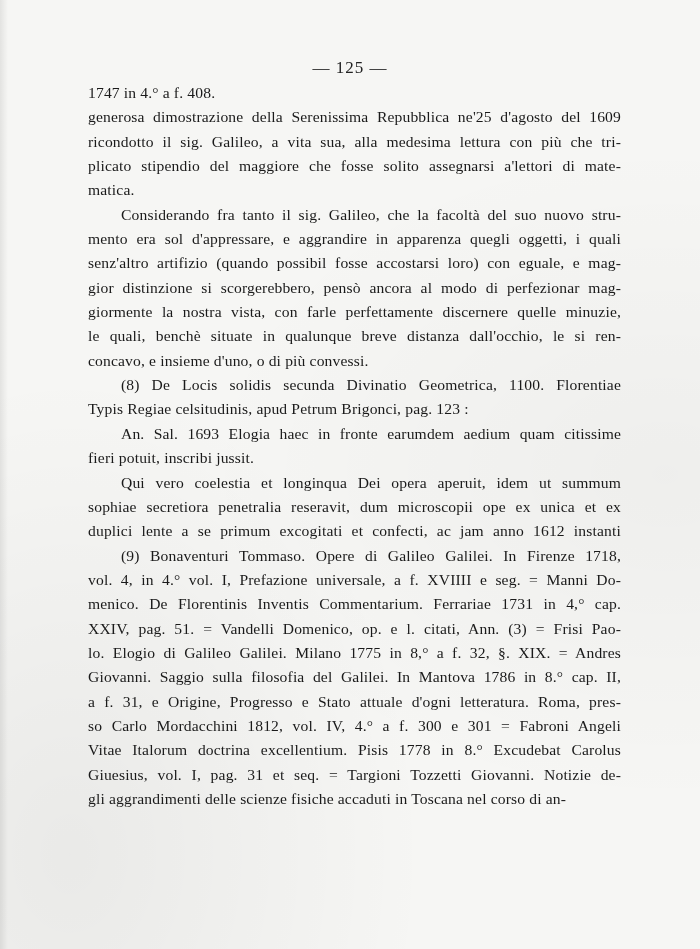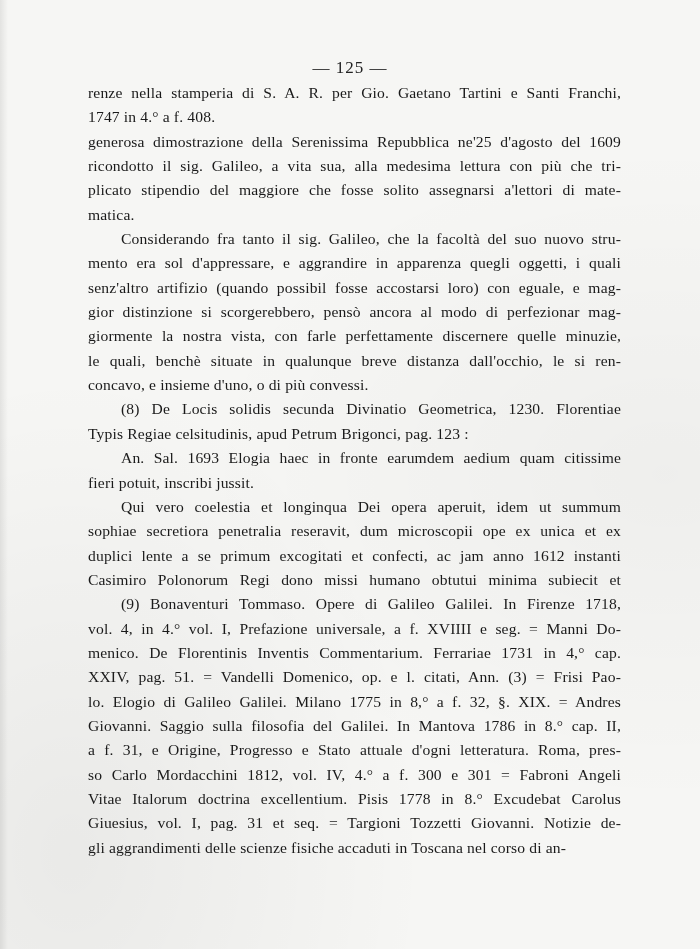--- a/index.html
+++ b/index.html
@@ -66,51 +66,49 @@
 </head>
 <body>
 
 <div class="page">
   <div class="left-shadow"></div>
 
   <div class="page-number">— 125 —</div>
 
   <div class="text-block" id="text-block">
       <div class="paragraph">
-        <div class="line">renze nella stamperia di S. A. R. per Gio. Gaetano Tartini e Santi Franchi,</div>
         <div class="line last">1747 in 4.° a f. 408.</div>
       </div>
       <div class="paragraph">
         <div class="line">generosa dimostrazione della Serenissima Repubblica ne'25 d'agosto del 1609</div>
         <div class="line">ricondotto il sig. Galileo, a vita sua, alla medesima lettura con più che tri-</div>
         <div class="line">plicato stipendio del maggiore che fosse solito assegnarsi a'lettori di mate-</div>
         <div class="line last">matica.</div>
       </div>
       <div class="paragraph">
         <div class="line indent">Considerando fra tanto il sig. Galileo, che la facoltà del suo nuovo stru-</div>
         <div class="line">mento era sol d'appressare, e aggrandire in apparenza quegli oggetti, i quali</div>
         <div class="line">senz'altro artifizio (quando possibil fosse accostarsi loro) con eguale, e mag-</div>
         <div class="line">gior distinzione si scorgerebbero, pensò ancora al modo di perfezionar mag-</div>
         <div class="line">giormente la nostra vista, con farle perfettamente discernere quelle minuzie,</div>
         <div class="line">le quali, benchè situate in qualunque breve distanza dall'occhio, le si ren-</div>
         <div class="line last">concavo, e insieme d'uno, o di più convessi.</div>
       </div>
       <div class="paragraph">
-        <div class="line indent">(8) De Locis solidis secunda Divinatio Geometrica, 1230. Florentiae</div>
+        <div class="line indent">(8) De Locis solidis secunda Divinatio Geometrica, 1100. Florentiae</div>
         <div class="line last">Typis Regiae celsitudinis, apud Petrum Brigonci, pag. 123 :</div>
       </div>
       <div class="paragraph">
         <div class="line indent">An. Sal. 1693 Elogia haec in fronte earumdem aedium quam citissime</div>
         <div class="line last">fieri potuit, inscribi jussit.</div>
       </div>
       <div class="paragraph">
         <div class="line indent">Qui vero coelestia et longinqua Dei opera aperuit, idem ut summum</div>
         <div class="line">sophiae secretiora penetralia reseravit, dum microscopii ope ex unica et ex</div>
         <div class="line">duplici lente a se primum excogitati et confecti, ac jam anno 1612 instanti</div>
-        <div class="line">Casimiro Polonorum Regi dono missi humano obtutui minima subiecit et</div>
       </div>
       <div class="paragraph">
         <div class="line indent">(9) Bonaventuri Tommaso. Opere di Galileo Galilei. In Firenze 1718,</div>
         <div class="line">vol. 4, in 4.° vol. I, Prefazione universale, a f. XVIIII e seg. = Manni Do-</div>
         <div class="line">menico. De Florentinis Inventis Commentarium. Ferrariae 1731 in 4,° cap.</div>
         <div class="line">XXIV, pag. 51. = Vandelli Domenico, op. e l. citati, Ann. (3) = Frisi Pao-</div>
         <div class="line">lo. Elogio di Galileo Galilei. Milano 1775 in 8,° a f. 32, §. XIX. = Andres</div>
         <div class="line">Giovanni. Saggio sulla filosofia del Galilei. In Mantova 1786 in 8.° cap. II,</div>
         <div class="line">a f. 31, e Origine, Progresso e Stato attuale d'ogni letteratura. Roma, pres-</div>
         <div class="line">so Carlo Mordacchini 1812, vol. IV, 4.° a f. 300 e 301 = Fabroni Angeli</div>

